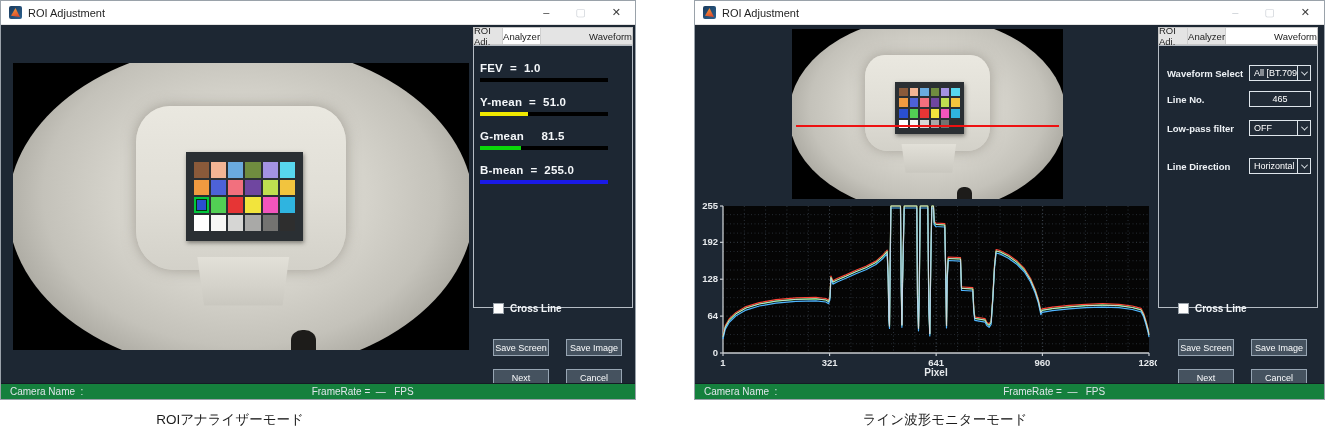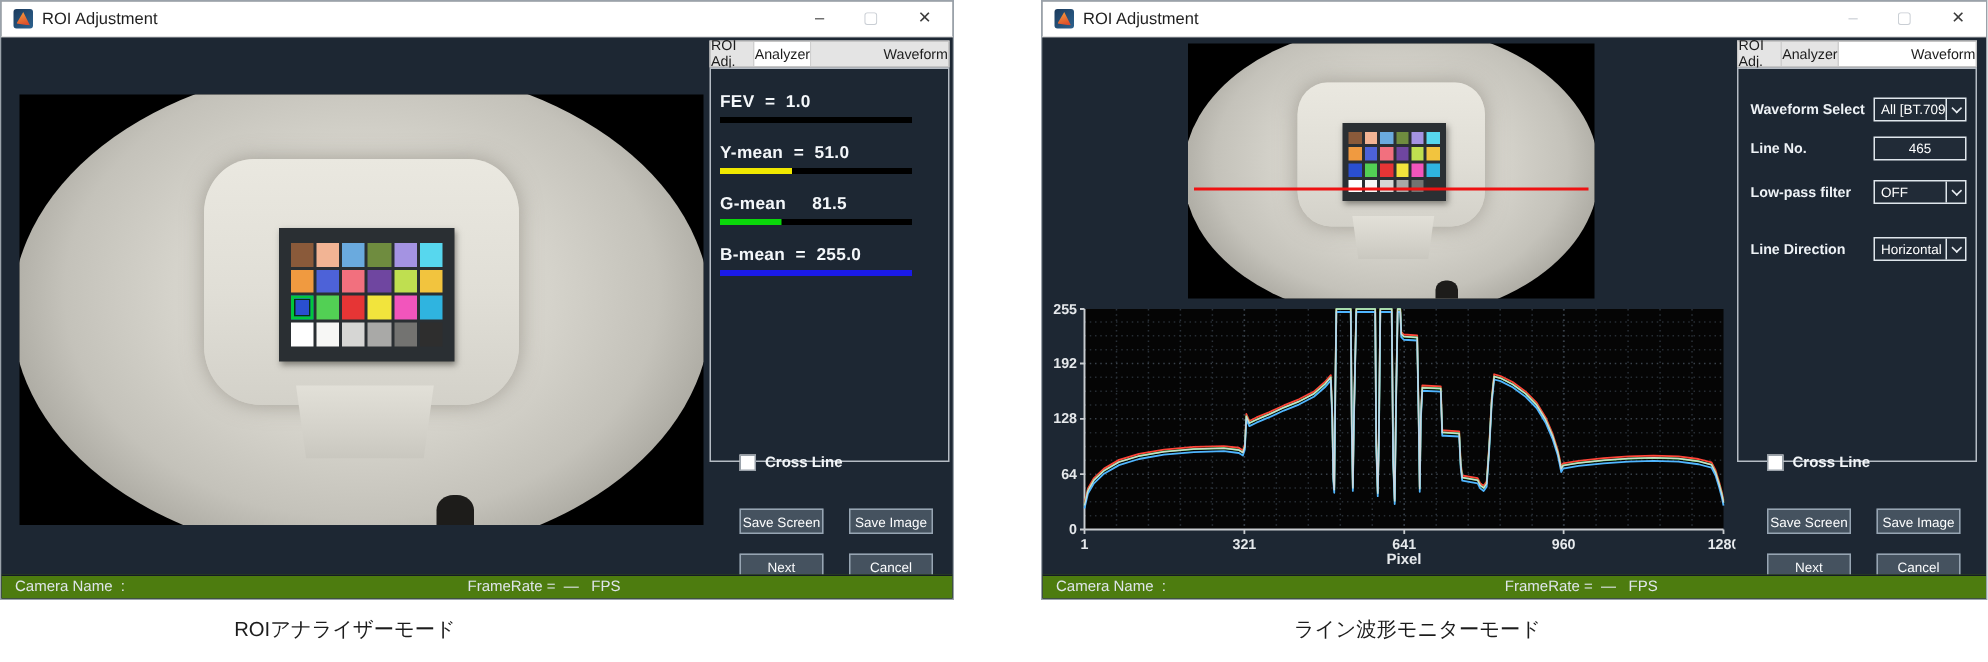--- a/index.html
+++ b/index.html
@@ -15,21 +15,21 @@
   .appicon { width:13px; height:13px; border-radius:2px; background:linear-gradient(135deg,#1b3a5c,#2d628f);
              position:relative; overflow:hidden; flex:0 0 auto; }
   .appicon .tri { position:absolute; left:2px; top:2px; width:9px; height:9px;
                   background:linear-gradient(160deg,#f5a23c,#d9402a); clip-path:polygon(50% 0,100% 100%,0 85%); }
   .wtitle { font-size:11px; color:#1f1f1f; }
   .wctrl { margin-left:auto; display:flex; gap:26px; align-items:center; padding-right:6px; }
   .wctrl span { font-size:11px; color:#3c3c3c; cursor:default; line-height:1; }
   .wctrl span.dis { color:#c9ced4; }
   .content { position:absolute; top:24px; left:0; right:0; bottom:0; background:#1d2733; overflow:hidden; }
 
-  .statusbar { position:absolute; left:0; right:0; bottom:0; height:16px; background:#4d7c0f;
+  .statusbar { position:absolute; left:0; right:0; bottom:0; height:16px; background:#15803d;
                border-top:1px solid #141c24; font-size:10px; color:#dfe5ea; display:flex; align-items:center; padding:0 9px; }
   .statusbar .fr { position:absolute; left:49%; }
 
   
   .video { position:absolute; background:#000; overflow:hidden; }
   #video-left  { left:12px; top:38px;  width:456px; height:287px; }   
   #video-right { left:97px; top:4px;   width:271px; height:170px; }
   .fisheye { position:absolute; left:-1%; top:-7%; width:102%; height:115%; border-radius:50%;
              background:radial-gradient(ellipse at 50% 46%, #dedcd4 0%, #d5d3cb 38%, #c4c2ba 60%, #a8a69e 76%, #6e6a60 88%, #120f0b 97%); }
   .backwall { position:absolute; left:27%; top:15%; width:46%; height:57%;

